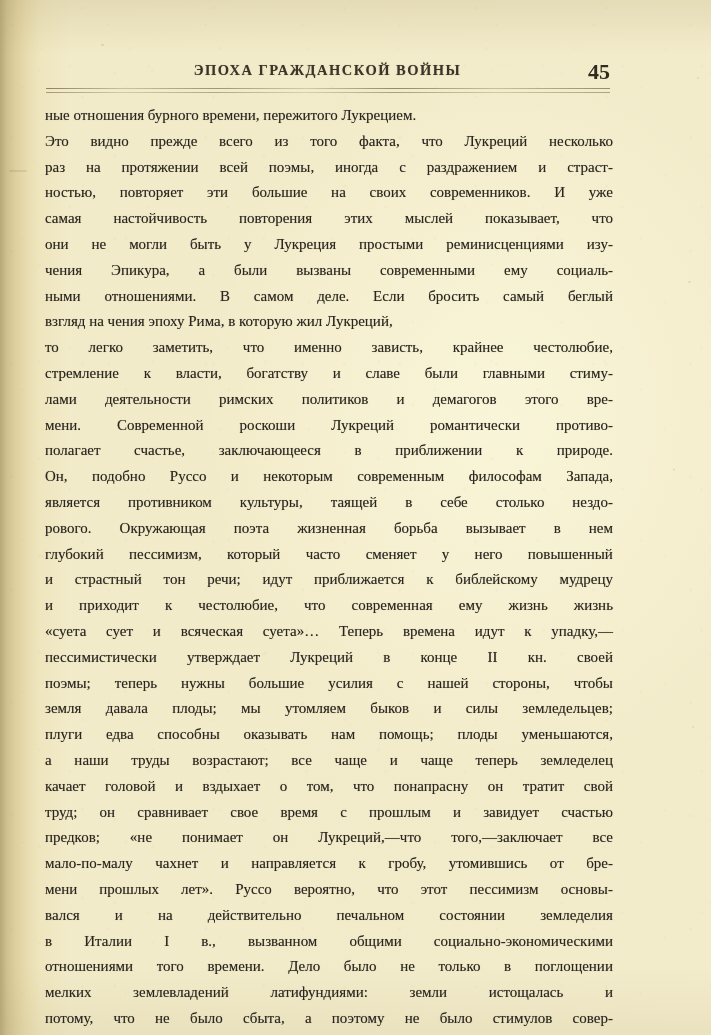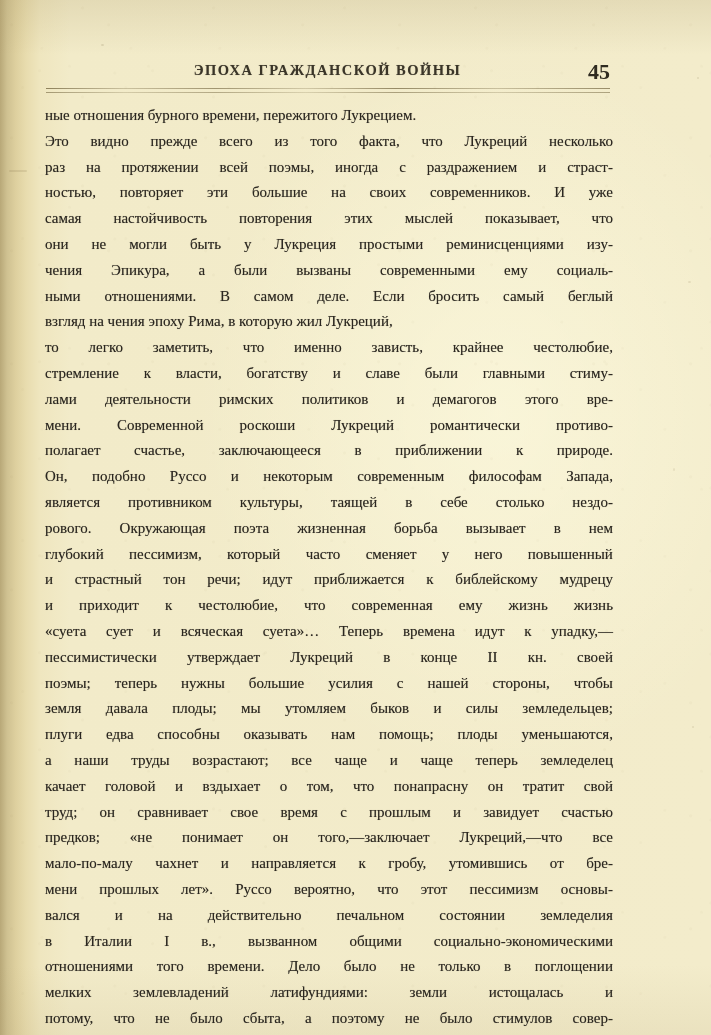--- a/index.html
+++ b/index.html
@@ -450,22 +450,22 @@
         <span class="w">прошлым</span>
         <span class="w">и</span>
         <span class="w">завидует</span>
         <span class="w">счастью</span>
       </div>
       <div class="line j">
         <span class="w">предков;</span>
         <span class="w">«не</span>
         <span class="w">понимает</span>
         <span class="w">он</span>
+        <span class="w">Лукреций,—что</span>
         <span class="w">того,—заключает</span>
-        <span class="w">Лукреций,—что</span>
         <span class="w">все</span>
       </div>
       <div class="line j">
         <span class="w">мало-по-малу</span>
         <span class="w">чахнет</span>
         <span class="w">и</span>
         <span class="w">направляется</span>
         <span class="w">к</span>
         <span class="w">гробу,</span>
         <span class="w">утомившись</span>

